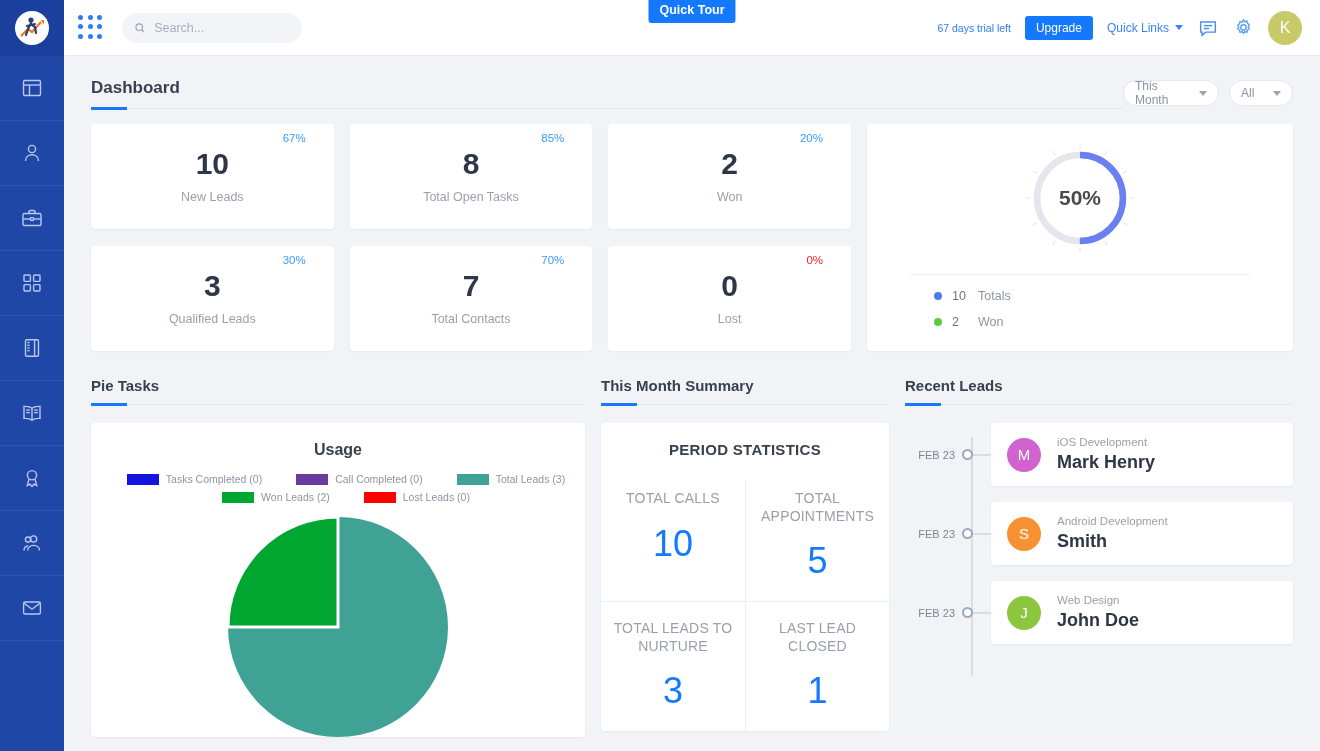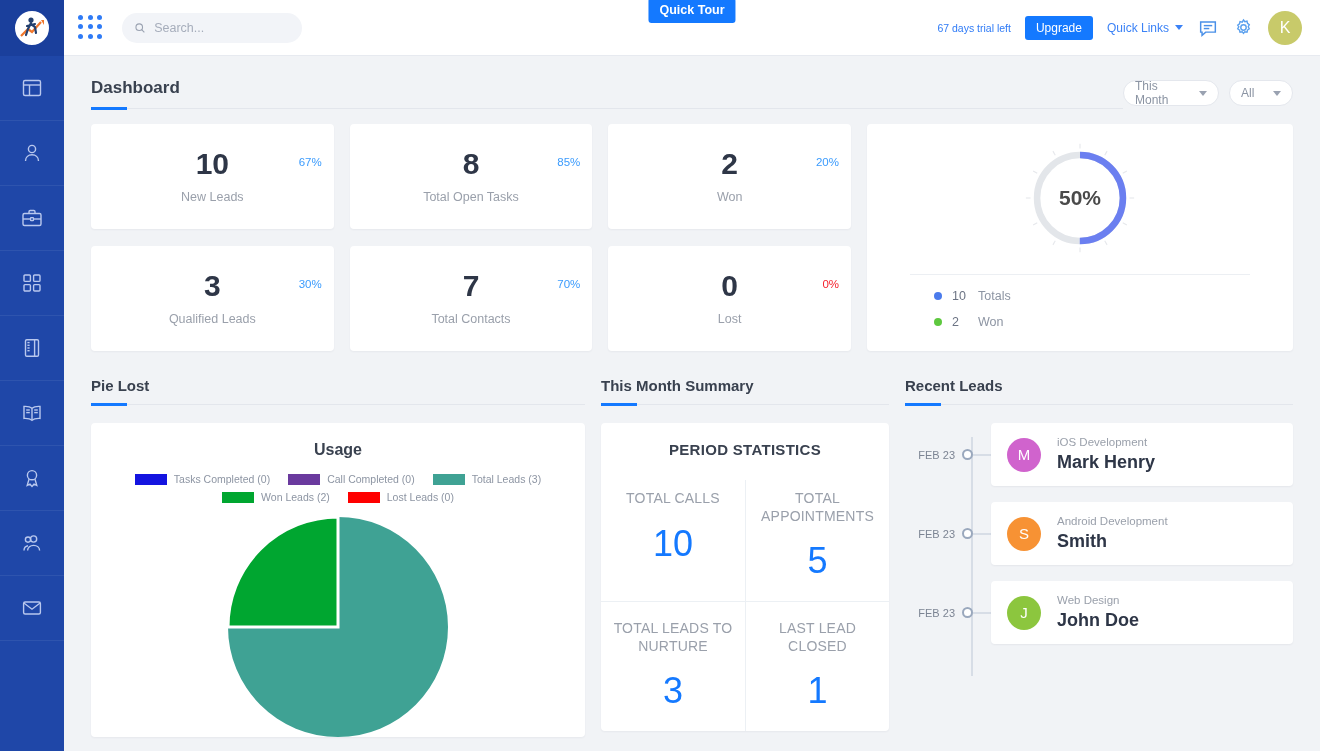--- a/index.html
+++ b/index.html
@@ -137,22 +137,22 @@
   
   .kpi-region { display: flex; gap: 16px; margin-top: 14px; }
   .kpi-left { flex: 1; display: grid; grid-template-columns: repeat(3, 1fr); gap: 16px; }
   .kpi-card {
     background: #ffffff; border-radius: 4px; height: 105px;
     box-shadow: 0 1px 2px rgba(30,40,70,0.05);
     position: relative; display: flex; flex-direction: column;
     align-items: center; justify-content: center;
   }
   .kpi-pct {
-    position: absolute; top: 8px; right: 12px;
-    font-size: 11.5px; color: #3b9bfd; margin-top: 24px;
+    position: absolute; top: 8px; right: 28px;
+    font-size: 11.5px; color: #3b9bfd;
   }
   .kpi-pct.red { color: #f5222d; }
   .kpi-value { font-size: 30px; color: #2e3647; font-weight: bold; line-height: 1; }
   .kpi-label { font-size: 12.5px; color: #9aa0ab; margin-top: 11px; }
 
   .donut-card {
     width: 426px; background: #ffffff; border-radius: 4px;
     box-shadow: 0 1px 2px rgba(30,40,70,0.05);
     display: flex; flex-direction: column; align-items: center;
     padding: 18px 0 10px;
@@ -182,21 +182,21 @@
   .panel {
     background: #ffffff; border-radius: 4px; margin-top: 17px;
     box-shadow: 0 1px 2px rgba(30,40,70,0.05);
   }
   .usage-title {
     text-align: center; font-size: 16px; color: #39414f;
     font-weight: bold; padding: 18px 0 14px;
   }
   .pie-legend { padding: 0 22px; }
   .pl-row { display: flex; justify-content: center; gap: 18px; margin-bottom: 6px; flex-wrap: nowrap; }
-  .pl-item { display: flex; align-items: center; gap: 7px; font-size: 10.5px; color: #8d95a3; white-space: nowrap; }
+  .pl-item { display: flex; align-items: center; gap: 7px; font-size: 10.5px; color: #8d95a3; white-space: nowrap; margin-left: 16px; }
   .pl-swatch { width: 32px; height: 11px; flex: 0 0 32px; }
   .pie-wrap { display: flex; justify-content: center; margin-top: 14px; }
 
   
   .ps-title {
     text-align: center; font-size: 15px; color: #39414f;
     font-weight: bold; letter-spacing: 0.3px; padding: 18px 0 22px;
   }
   .ps-grid { display: grid; grid-template-columns: 1fr 1fr; }
   .ps-cell {
@@ -466,21 +466,21 @@
               <span class="legend-num">2</span>
               <span>Won</span>
             </div>
           </div>
         </div>
       </div>
 
       <div class="sections">
 
         <div class="sec sec-left">
-          <div class="sec-title">Pie Lost</div>
+          <div class="sec-title">Pie Tasks</div>
           <div class="underline-row">
             <div class="title-underline"></div>
             <div class="title-rule"></div>
           </div>
           <div class="panel">
             <div class="usage-title">Usage</div>
             <div class="pie-legend">
               <div class="pl-row">
                 <div class="pl-item">
                   <span class="pl-swatch" style="background:#1414e0"></span>

